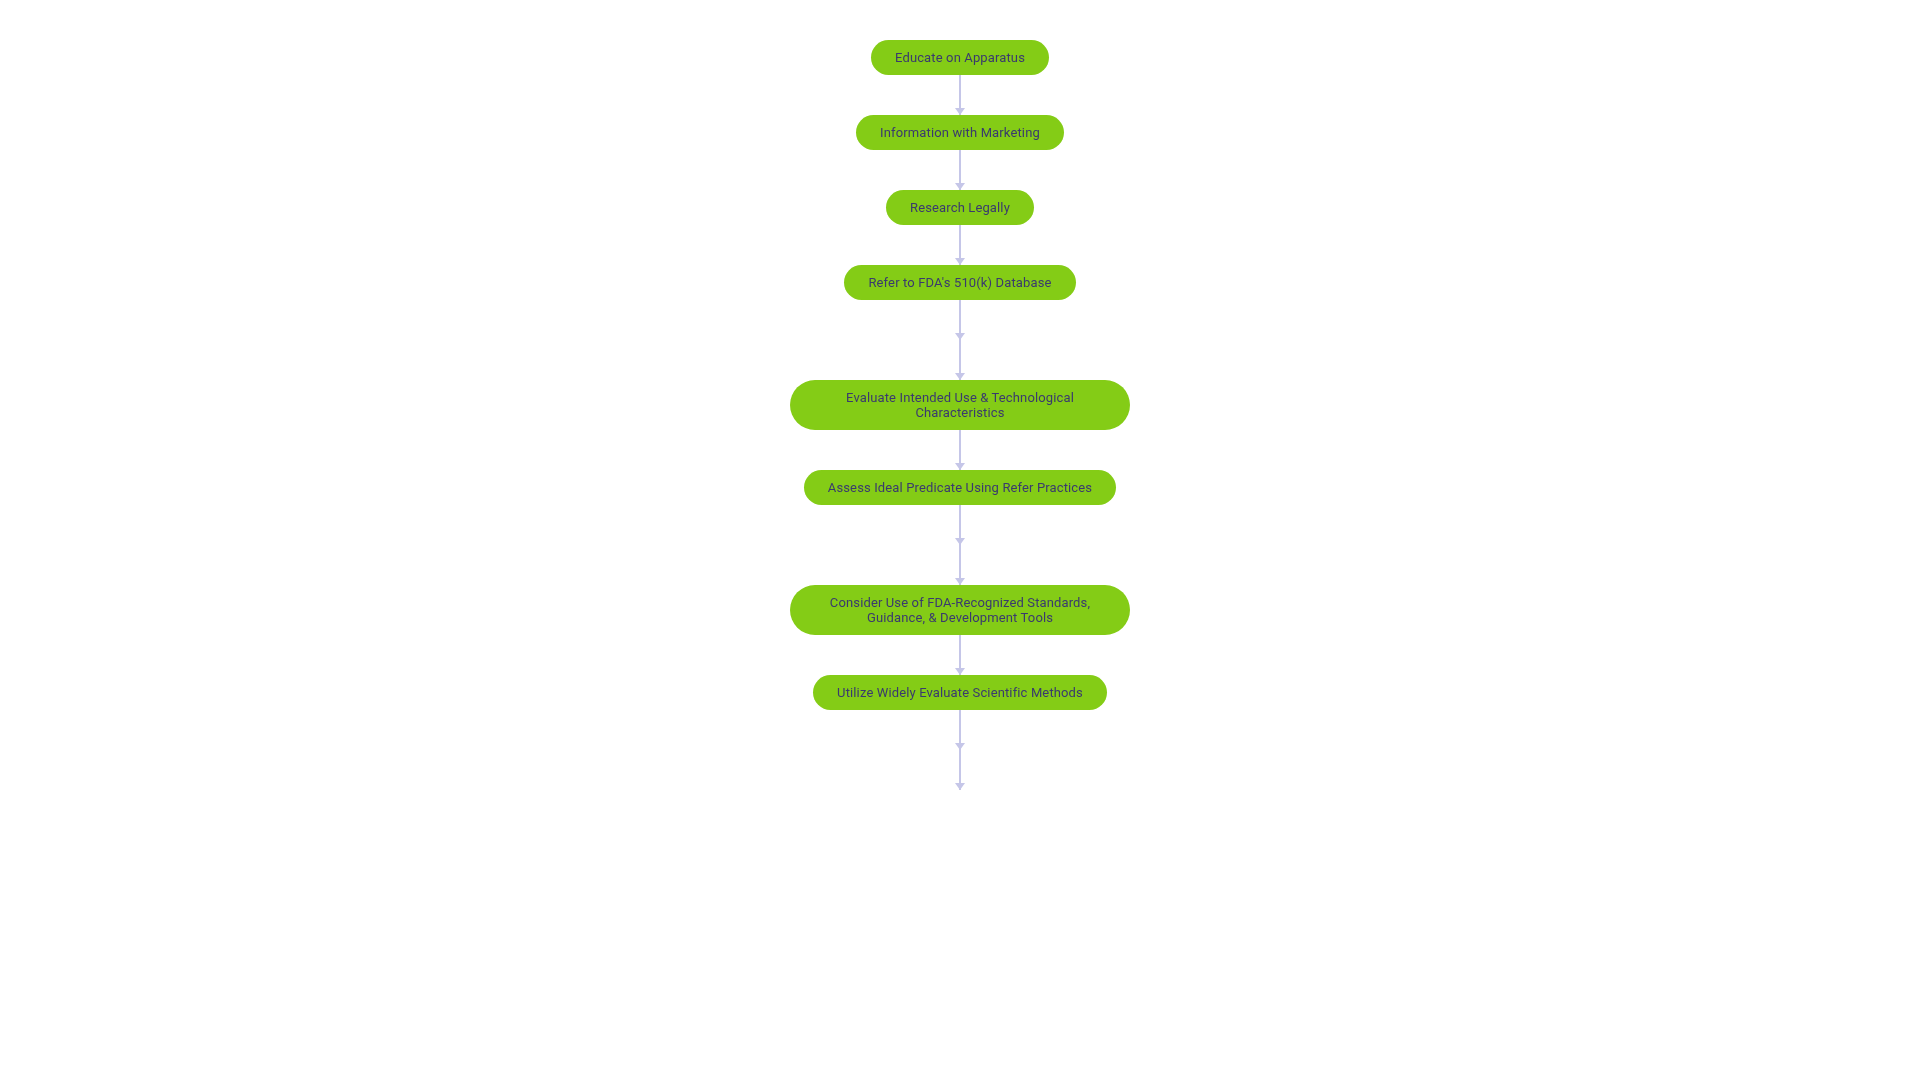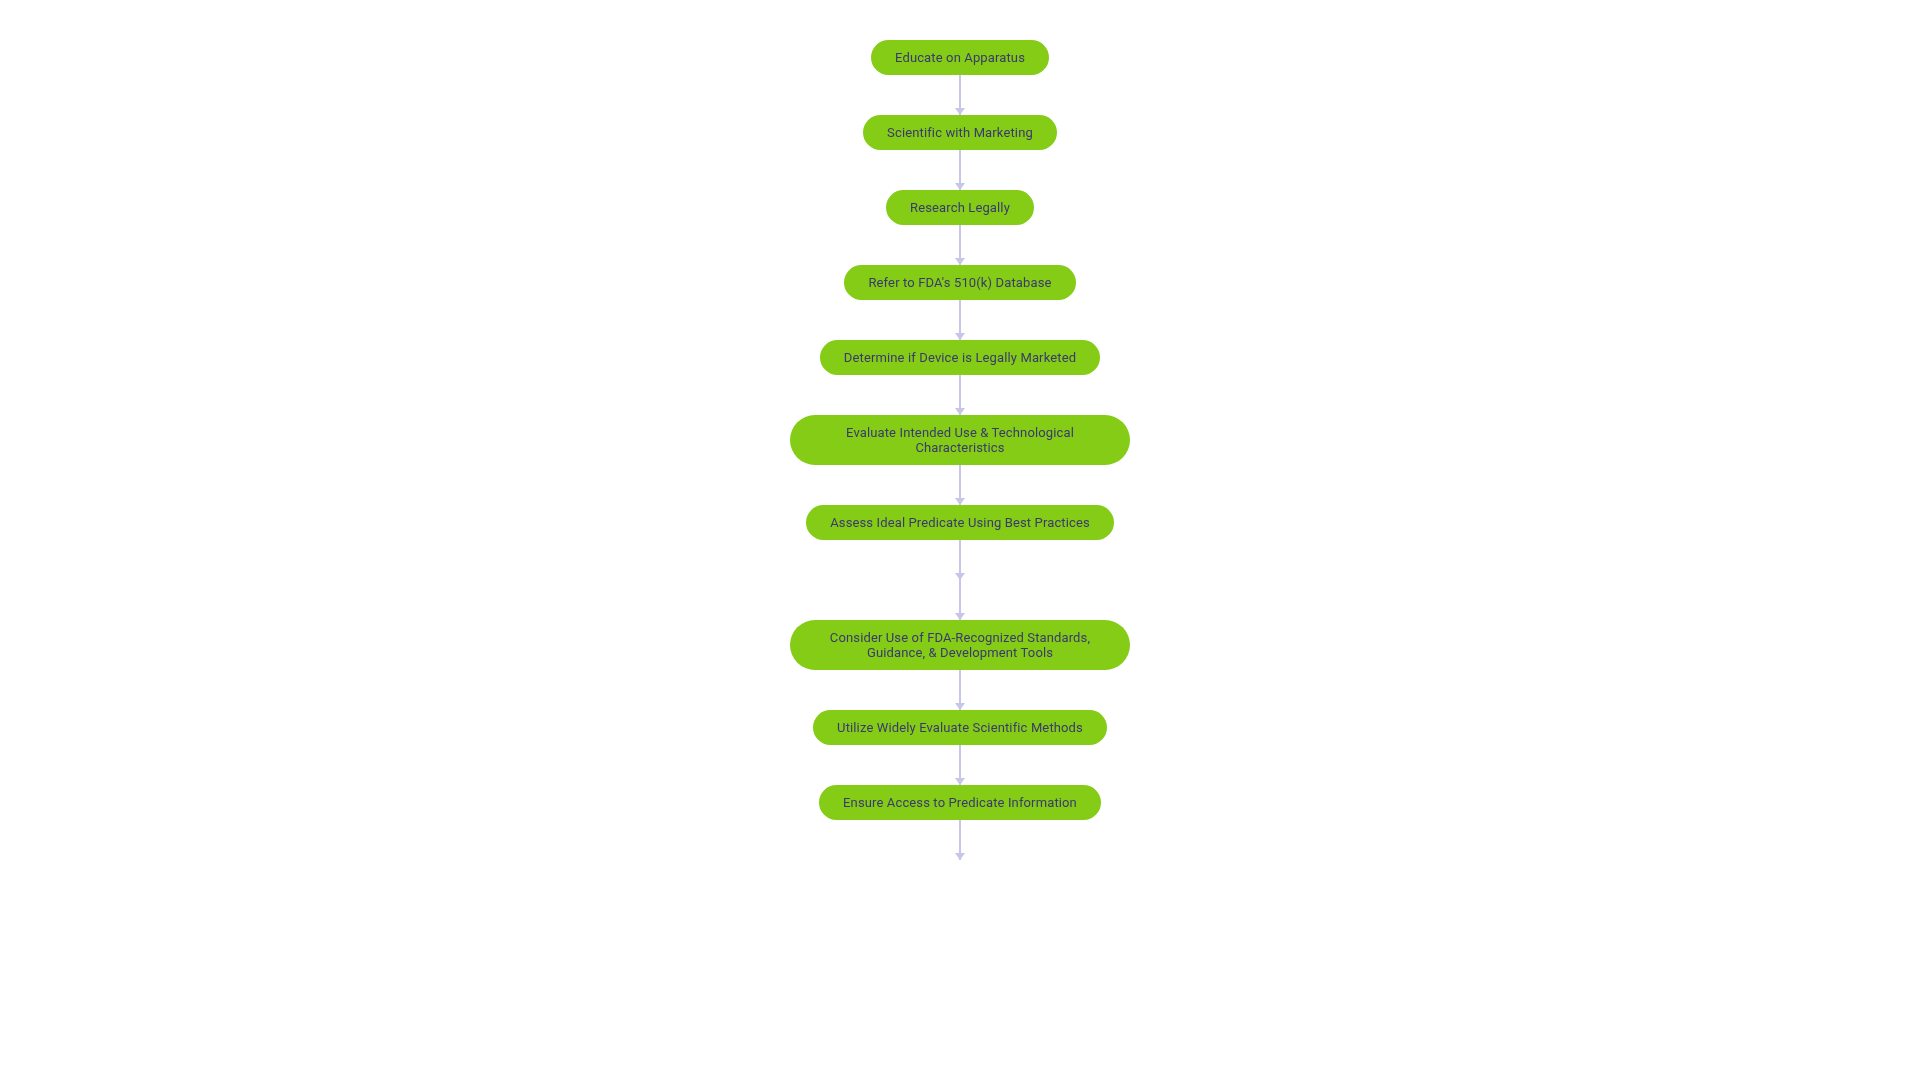--- a/index.html
+++ b/index.html
@@ -67,32 +67,30 @@
       border-right: 5px solid transparent;
       border-top: 7px solid #c5c6e8;
     }
   </style>
 </head>
 <body>
 
 <div class="flowchart-container">
 <div class="flowchart-node">Educate on Apparatus</div>
     <div class="connector"></div>
-    <div class="flowchart-node">Scientific with Marketing</div>
+    <div class="flowchart-node">Information with Marketing</div>
     <div class="connector"></div>
     <div class="flowchart-node">Research Legally</div>
     <div class="connector"></div>
     <div class="flowchart-node">Refer to FDA's 510(k) Database</div>
     <div class="connector"></div>
-    <div class="flowchart-node">Determine if Device is Legally Marketed</div>
     <div class="connector"></div>
     <div class="flowchart-node wide">Evaluate Intended Use &amp; Technological Characteristics</div>
     <div class="connector"></div>
-    <div class="flowchart-node wide">Assess Ideal Predicate Using Best Practices</div>
+    <div class="flowchart-node wide">Assess Ideal Predicate Using Refer Practices</div>
     <div class="connector"></div>
     <div class="connector"></div>
     <div class="flowchart-node wide">Consider Use of FDA-Recognized Standards, Guidance, &amp; Development Tools</div>
     <div class="connector"></div>
     <div class="flowchart-node wide">Utilize Widely Evaluate Scientific Methods</div>
     <div class="connector"></div>
-    <div class="flowchart-node">Ensure Access to Predicate Information</div>
     <div class="connector"></div>
   </div>
 
 </body></html>

